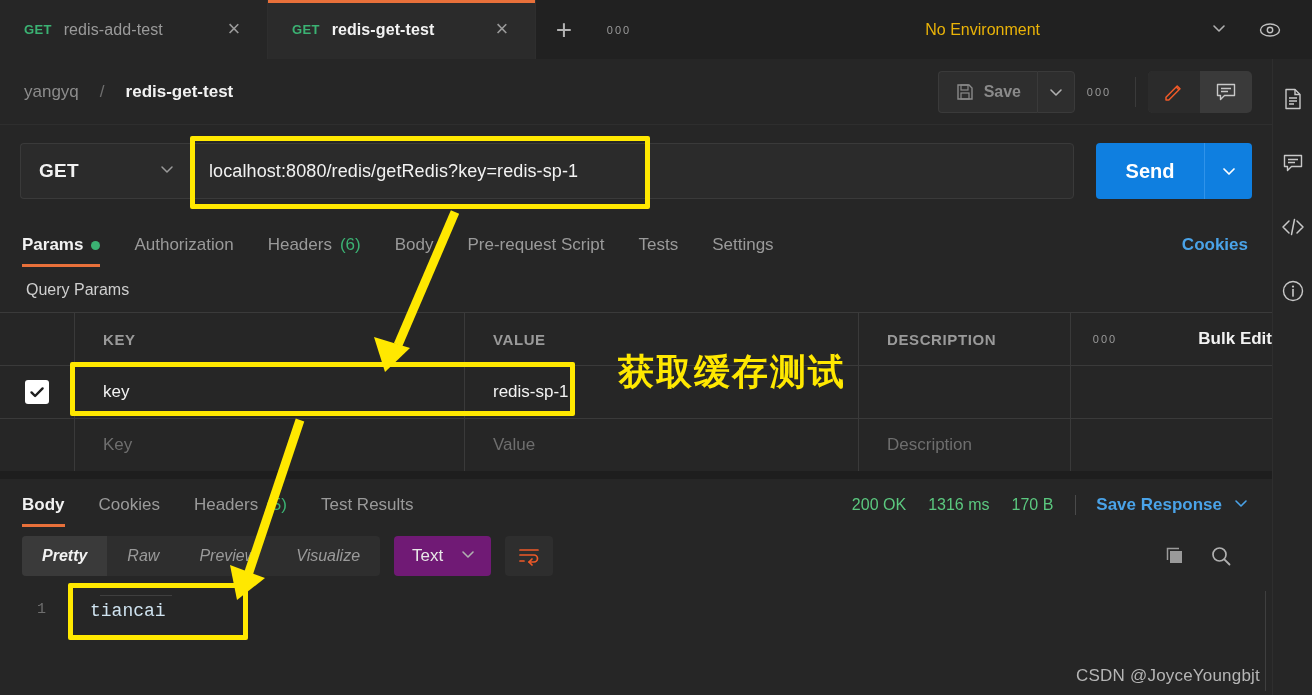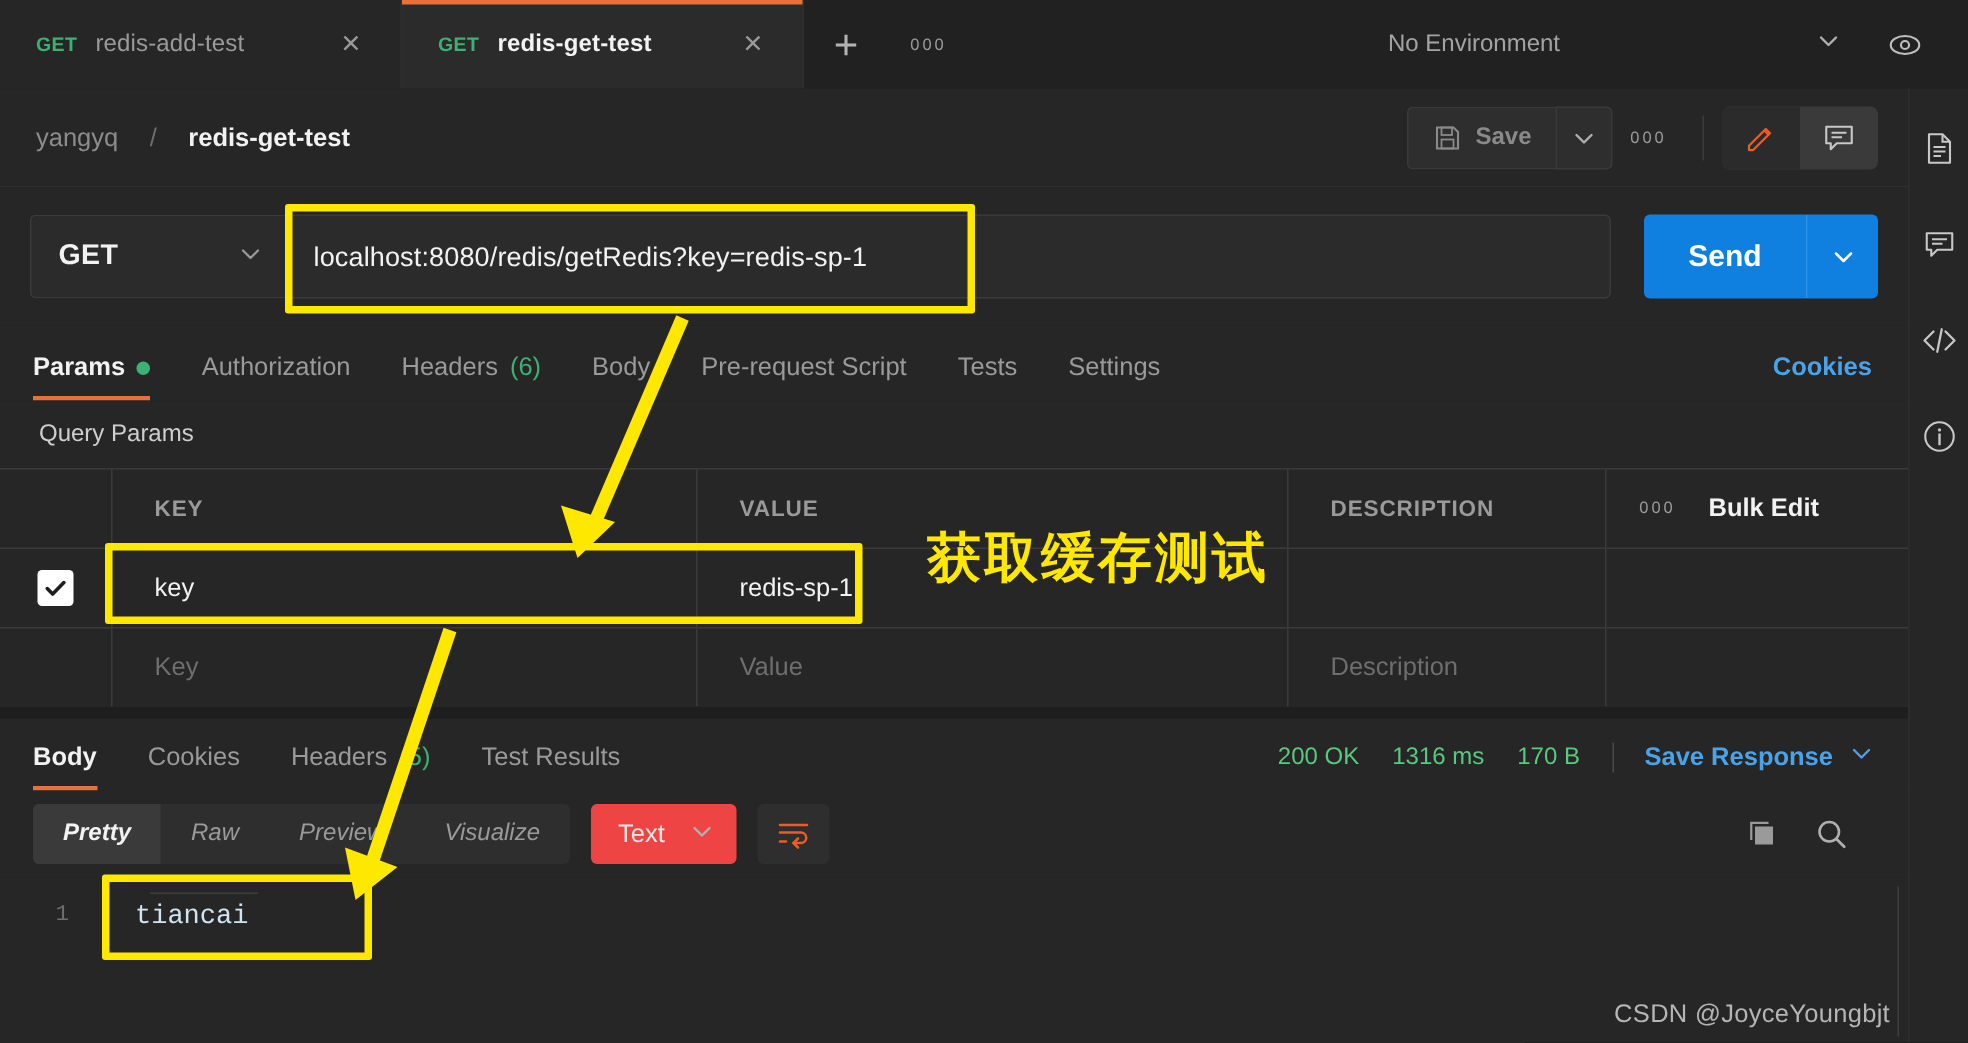--- a/index.html
+++ b/index.html
@@ -46,21 +46,21 @@
     color: #9a9a9a; font-size: 11px; letter-spacing: 2px; cursor: pointer;
   }
   .env-zone {
     margin-left: auto; display: flex; align-items: center; gap: 0;
     padding-right: 18px; height: 59px;
   }
   .env-select {
     display: flex; align-items: center; gap: 170px;
     padding: 0 14px 0 18px; height: 42px; min-width: 290px; cursor: pointer;
   }
-  .env-label { font-size: 16px; color: #a3a3a3; }
+  .env-label { font-size: 16px; color: #eab308; }
   .env-eye { padding: 0 12px 0 16px; cursor: pointer; display:flex; align-items:center;}
 
   
   .crumbrow {
     position: absolute; left: 0; top: 59px; width: 1272px; height: 66px;
     background: #262626; display: flex; align-items: center; padding: 0 20px 0 24px;
     border-bottom: 1px solid #2e2e2e;
     gap: 12px;
   }
   .crumb-user { font-size: 17px; color: #8c8c8c; cursor: pointer; }
@@ -161,21 +161,21 @@
     position: absolute; left: 0; top: 312px; width: 1272px;
     background: #262626; border-top: 1px solid #3a3a3a;
   }
   .prow { display: flex; height: 53px; border-bottom: 1px solid #3a3a3a; }
   .pcell { border-right: 1px solid #3a3a3a; display: flex; align-items: center; padding: 0 0 0 28px; }
   .pcell.chk { width: 75px; padding: 0; justify-content: center; }
   .pcell.key { width: 390px; }
   .pcell.val { width: 394px; }
   .pcell.desc { flex: 1; text-align: center; }
   .pcell.opt { width: 68px; justify-content: center; padding: 0; color: #9a9a9a; font-size: 11px; letter-spacing: 2px; cursor: pointer; border-right: none;}
-  .pcell.bulk { width: 133px; justify-content: flex-start; padding: 0; border-right: none; }
+  .pcell.bulk { width: 133px; justify-content: flex-end; padding: 0; border-right: none; }
   .hdr-text { font-size: 15px; color: #9a9a9a; font-weight: 700; letter-spacing: .6px; }
   .cell-text { font-size: 17px; color: #f2f2f2; }
   .cell-ph { font-size: 17px; color: #6e6e6e; }
   .bulk-text { font-size: 17px; color: #f2f2f2; font-weight: 700; cursor: pointer; }
   .cbox {
     width: 24px; height: 24px; background: #fff; border-radius: 3px;
     display: flex; align-items: center; justify-content: center; cursor: pointer;
   }
 
   
@@ -197,21 +197,21 @@
     background: #262626; display: flex; align-items: center; padding: 0 22px 0 22px;
   }
   .seg { display: flex; background: #2e2e2e; border-radius: 4px; overflow: hidden; height: 40px; }
   .seg-item {
     display: flex; align-items: center; padding: 0 20px; font-size: 16px;
     color: #9a9a9a; cursor: pointer; font-style: italic;
   }
   .seg-item.active { background: #3a3a3a; color: #f2f2f2; font-weight: 700; }
   .fmt-select {
     display: flex; align-items: center; gap: 16px; height: 40px; margin-left: 14px;
-    padding: 0 14px 0 18px; background: #ef4444; border-radius: 4px; cursor: pointer;
+    padding: 0 14px 0 18px; background: #701a75; border-radius: 4px; cursor: pointer;
   }
   .fmt-label { font-size: 17px; color: #e8e8e8; }
   .wrap-btn {
     width: 48px; height: 40px; margin-left: 14px; background: #2e2e2e;
     border-radius: 4px; display: flex; align-items: center; justify-content: center; cursor: pointer;
   }
   .resp-tools { margin-left: auto; display: flex; align-items: center; gap: 20px; padding-right: 16px; }
   .tool-icon { width: 26px; height: 26px; display: flex; align-items: center; justify-content: center; cursor: pointer; }
 
   .respbody {

